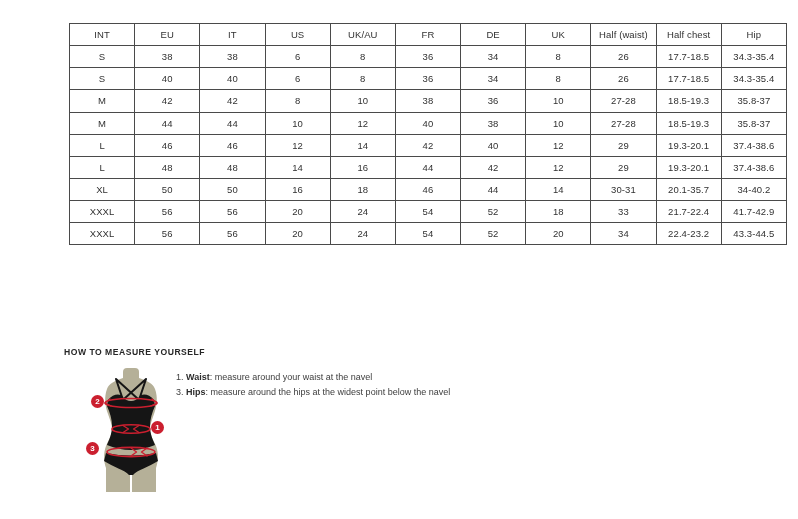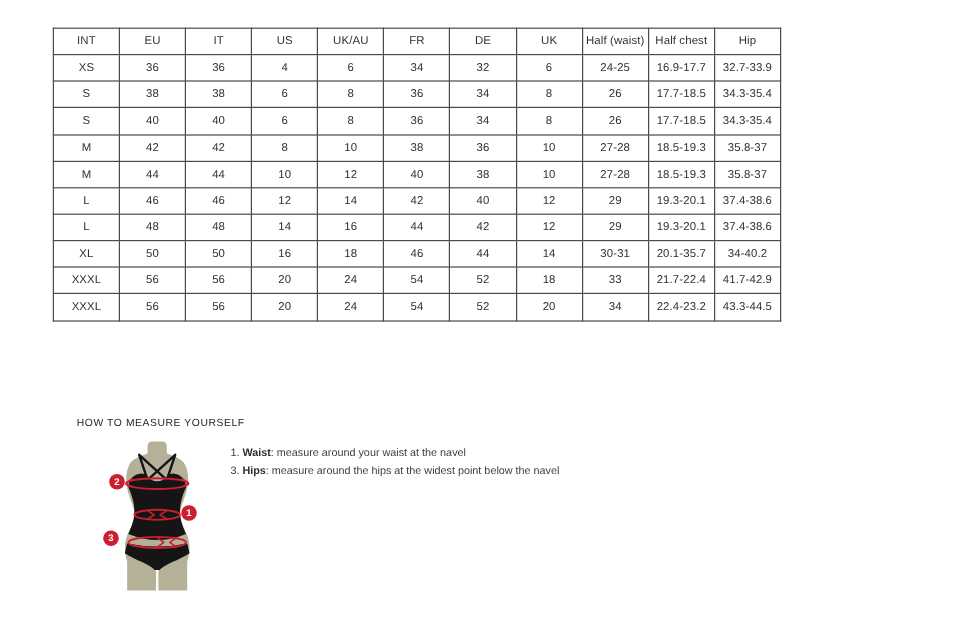--- a/index.html
+++ b/index.html
@@ -2,46 +2,46 @@
 <html><head>
 <meta charset="utf-8">
 <style>
   html,body{margin:0;padding:0;}
   body{
     width:798px;height:519px;position:relative;background:#ffffff;
     font-family:"Liberation Sans", sans-serif;color:#303030;overflow:hidden;
   }
   
   .size-table{
-    position:absolute;left:44px;top:23px;
-    border-collapse:collapse;table-layout:fixed;width:607px;
+    position:absolute;left:69px;top:23px;
+    border-collapse:collapse;table-layout:fixed;width:718px;
   }
   .size-table th,.size-table td{
     border:1px solid #4a4a4a;
     height:21.15px;padding:0;
     text-align:center;vertical-align:middle;
     font-size:9.5px;font-weight:400;color:#313131;letter-spacing:.1px;
     white-space:nowrap;
   }
   
   .measure-heading{
     position:absolute;left:64px;top:347px;margin:0;
-    font-size:8.6px;font-weight:400;letter-spacing:.5px;color:#262626;
+    font-size:8.6px;font-weight:700;letter-spacing:.5px;color:#262626;
   }
   .figure{position:absolute;left:80px;top:366px;width:96px;height:130px;}
   .figure svg{position:absolute;left:0;top:0;}
   .badge{
     position:absolute;width:13px;height:13px;border-radius:50%;
     color:#fff;font-size:8px;font-weight:700;line-height:13px;text-align:center;
   }
   .badge-2{left:11px;top:29px;}
   .badge-1{left:71px;top:55px;}
   .badge-3{left:6px;top:76px;}
   .steps{position:absolute;left:176px;top:372px;font-size:9px;color:#3d3d3d;}
-  .step{margin-bottom:4.8px;line-height:10px;white-space:nowrap;margin-left:16px;}
+  .step{margin-bottom:4.8px;line-height:10px;white-space:nowrap;}
   .step b{color:#2d2d2d;}
 </style>
 </head>
 <body>
 
 <table class="size-table">
   <thead>
     <tr>
         <th>INT</th>
         <th>EU</th>
@@ -50,33 +50,20 @@
         <th>UK/AU</th>
         <th>FR</th>
         <th>DE</th>
         <th>UK</th>
         <th>Half (waist)</th>
         <th>Half chest</th>
         <th>Hip</th>
       </tr>
   </thead>
   <tbody>
-      <tr>
-        <td>XS</td>
-        <td>36</td>
-        <td>36</td>
-        <td>4</td>
-        <td>6</td>
-        <td>34</td>
-        <td>32</td>
-        <td>6</td>
-        <td>24-25</td>
-        <td>16.9-17.7</td>
-        <td>32.7-33.9</td>
-      </tr>
       <tr>
         <td>S</td>
         <td>38</td>
         <td>38</td>
         <td>6</td>
         <td>8</td>
         <td>36</td>
         <td>34</td>
         <td>8</td>
         <td>26</td>

